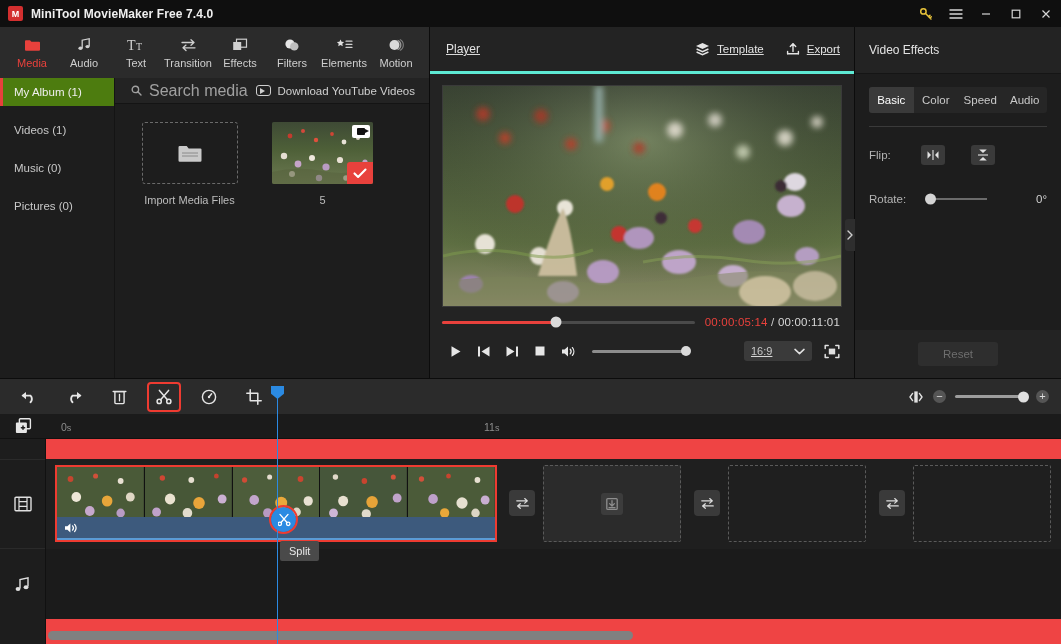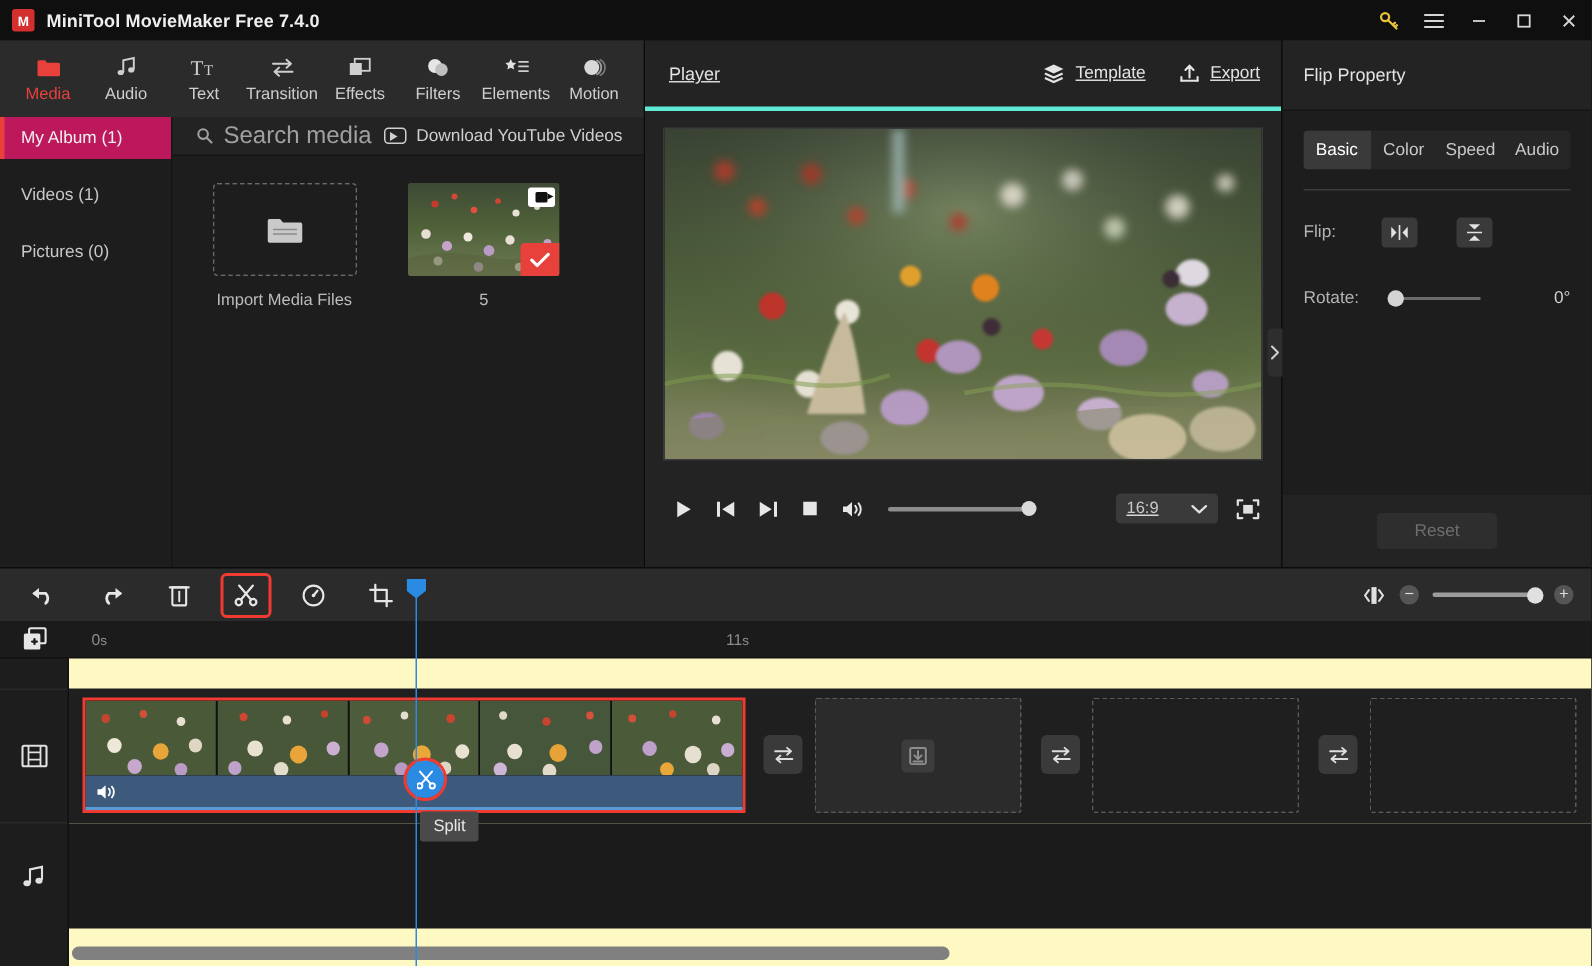--- a/index.html
+++ b/index.html
@@ -36,21 +36,21 @@
   .rb{ width:52px; height:50px; display:flex; flex-direction:column; align-items:center;
        justify-content:center; gap:4px; color:#cfcfcf; font-size:11px; }
   .rb .gl{ height:17px; display:flex; align-items:center; justify-content:center; }
   .rb.active{ color:#e8413c; }
 
   .mediarow{ display:flex; flex:1; min-height:0; }
   .albums{ width:115px; background:#1d1d1d; border-right:1px solid #141414;
            padding-top:0; flex:0 0 115px; }
   .album{ height:28px; display:flex; align-items:center; padding-left:14px;
           font-size:11.5px; color:#c8c8c8; position:relative; }
-  .album.sel{ background:#be185d; color:#f0f0f0; }
+  .album.sel{ background:#4d7c0f; color:#f0f0f0; }
   .album.sel::before{ content:""; position:absolute; left:0; top:0; bottom:0; width:3px; background:#e8413c; }
 
   .medialist{ flex:1; background:#1d1d1d; display:flex; flex-direction:column; min-width:0; }
   .searchbar{ height:26px; background:#232323; display:flex; align-items:center;
               border-bottom:1px solid #141414; flex:0 0 26px; }
   .search-media{ display:flex; align-items:center; gap:7px; margin-left:16px; color:#a0a0a0; font-size:16px; }
   .yt{ display:flex; align-items:center; gap:7px; margin-left:auto; margin-right:14px; color:#cfcfcf; font-size:11.5px; }
   .yt-ic{ width:15px; height:11px; border:1.4px solid #cfcfcf; border-radius:3px; position:relative; }
   .yt-ic::after{ content:""; position:absolute; left:3.5px; top:1.7px;
       border-left:5px solid #cfcfcf; border-top:3px solid transparent; border-bottom:3px solid transparent; }
@@ -151,21 +151,21 @@
   .tick i{ font-style:normal; font-size:9px; }
 
   .tracks{ flex:1; display:flex; min-height:0; }
   .trackicons{ width:46px; flex:0 0 46px; background:#1d1d1d; border-right:1px solid #111;
                display:flex; flex-direction:column; }
   .ti{ display:flex; align-items:center; justify-content:center; color:#e0e0e0; }
   .ti.t0{ flex:0 0 20px; }
   .ti.t1{ flex:0 0 90px; border-top:1px solid #2a2a2a; border-bottom:1px solid #2a2a2a; }
   .ti.t2{ flex:0 0 70px; }
 
-  .trackarea{ flex:1; position:relative; background:#fef9c3; }
+  .trackarea{ flex:1; position:relative; background:#ef4444; }
   .trk-video{ position:absolute; left:0; right:0; top:20px; height:90px; background:#1f1f1f; }
   .trk-audio{ position:absolute; left:0; right:0; top:110px; height:70px; background:#1b1b1b; }
 
   .clip{ position:absolute; left:9px; top:6px; width:442px; height:77px;
          border:2px solid #ef3b31; box-sizing:border-box; }
   .clip-frames{ position:absolute; left:0; right:0; top:0; height:50px; display:flex; overflow:hidden; }
   .cf{ flex:1; height:50px; position:relative; overflow:hidden; border-right:1px solid rgba(0,0,0,.45); }
   .clip-audio{ position:absolute; left:0; right:0; bottom:0; height:23px; background:#3d5a7d;
                display:flex; align-items:center; border-bottom:2px solid #5b9bd5; }
   .clip-audio .spk{ margin-left:7px; color:#fff; }
@@ -312,20 +312,23 @@
         </div>
       </div>
 
       <div class="mediarow">
         <div class="albums">
           <div class="album sel">
             <span>My Album (1)</span>
           </div>
           <div class="album" style="margin-top:10px;">
             <span>Videos (1)</span>
+          </div>
+          <div class="album" style="margin-top:10px;">
+            <span>Music (0)</span>
           </div>
           <div class="album" style="margin-top:10px;">
             <span>Pictures (0)</span>
           </div>
         </div>
 
         <div class="medialist">
           <div class="searchbar">
             <div class="search-media">
               <span>
@@ -494,20 +497,31 @@
             </g>
             <g filter="url(#blur2)" opacity="0.8">
               <ellipse cx="322" cy="206" rx="26" ry="16" fill="#d8c9a8"></ellipse>
               <ellipse cx="372" cy="200" rx="22" ry="15" fill="#cbbfa2"></ellipse>
             </g>
           </svg>
         </div>
       </div>
 
       <div class="pcontrols">
+        <div class="seekrow">
+          <div class="seek">
+            <div class="fill"></div>
+            <div class="knob"></div>
+          </div>
+          <div class="tcode">
+            <span class="cur">00:00:05:14</span>
+            <span class="sep">/</span>
+            <span>00:00:11:01</span>
+          </div>
+        </div>
 
         <div class="btnrow">
           <div class="pbtn">
             <svg width="12" height="13" viewBox="0 0 12 13">
                 <path d="M1.5 1.2 10.5 6.5 1.5 11.8z" fill="#e6e6e6"></path>
               </svg>
           </div>
           <div class="pbtn">
             <svg width="14" height="13" viewBox="0 0 14 13">
                 <rect x="1" y="1.5" width="2" height="10" fill="#e6e6e6"></rect>
@@ -555,21 +569,21 @@
       </div>
 
       <div class="collapse">
         <svg width="6" height="10" viewBox="0 0 6 10">
             <path d="M1 1l4 4-4 4" fill="none" stroke="#cfcfcf" stroke-width="1.4" stroke-linecap="round" stroke-linejoin="round"></path>
           </svg>
       </div>
     </div>
 
     <div class="prop">
-      <div class="prophead">Flip Property</div>
+      <div class="prophead">Video Effects</div>
       <div class="propbody">
         <div class="tabs">
           <div class="tab active">
             <span>Basic</span>
           </div>
           <div class="tab">
             <span>Color</span>
           </div>
           <div class="tab">
             <span>Speed</span>

